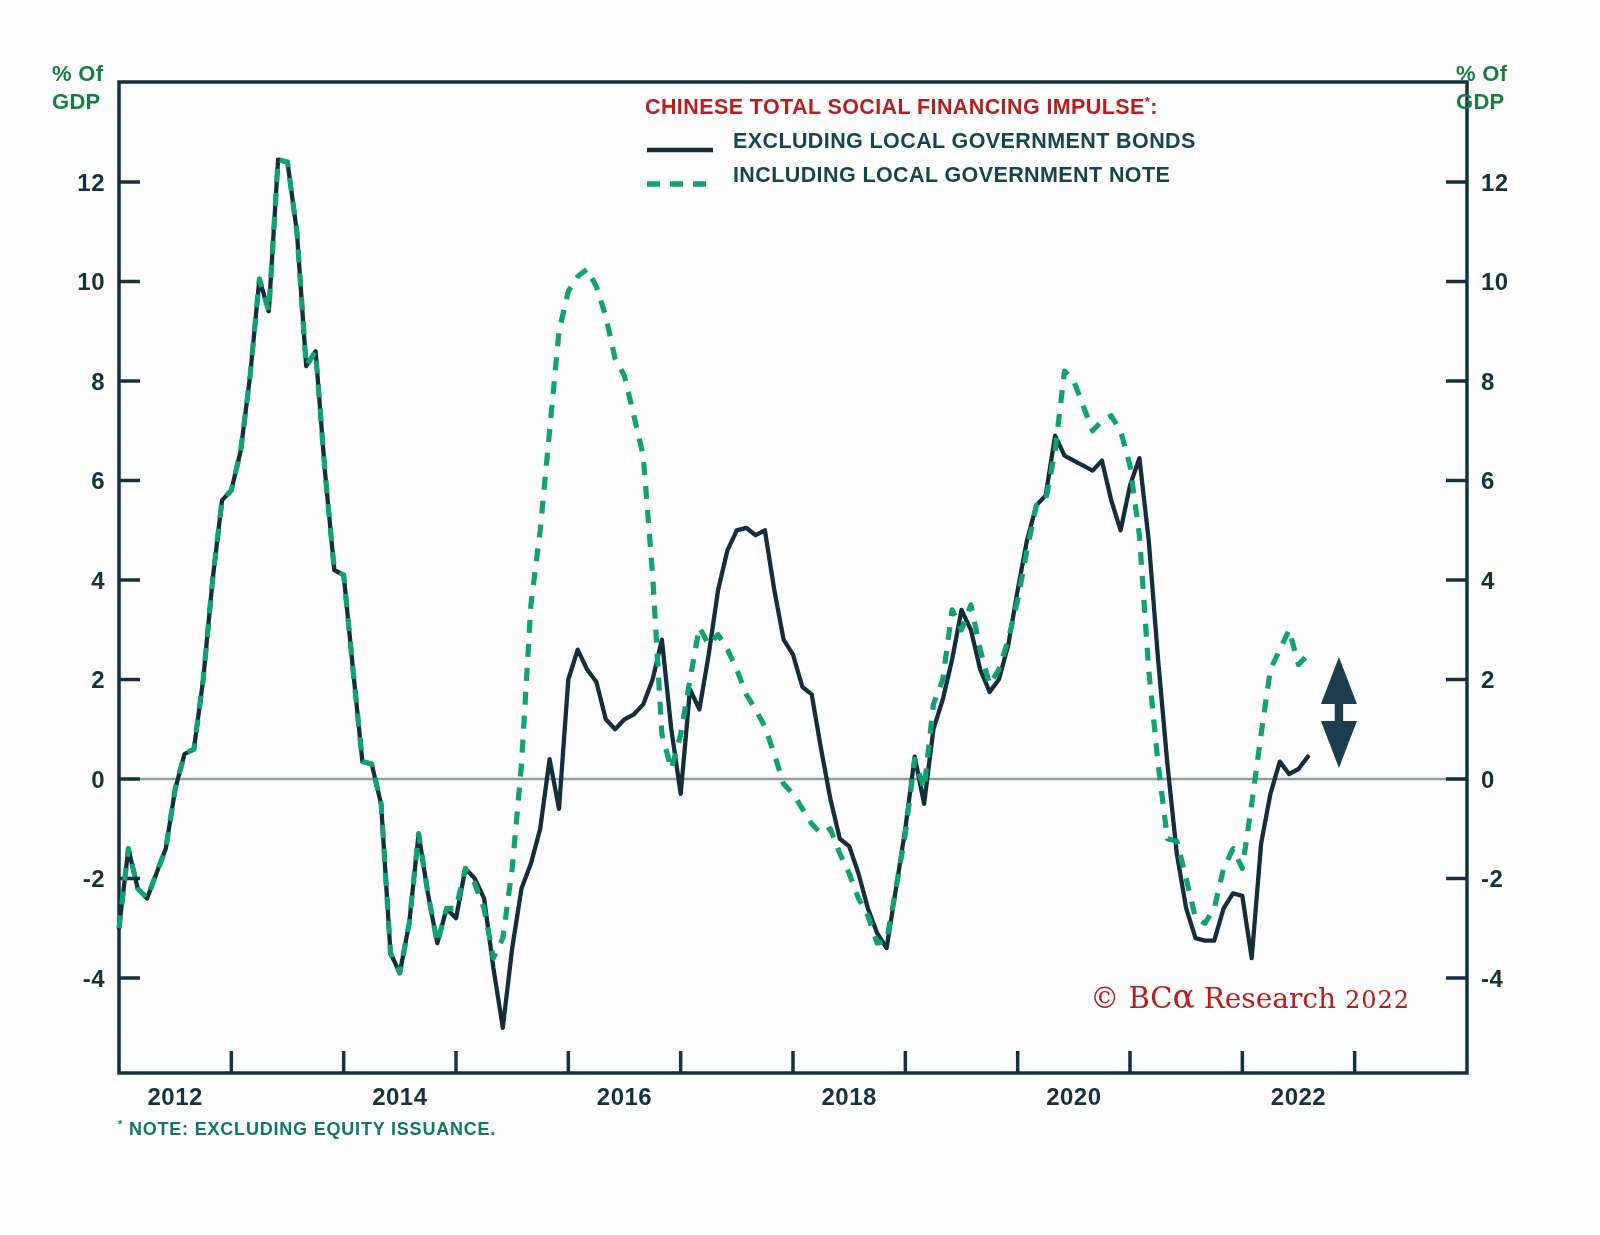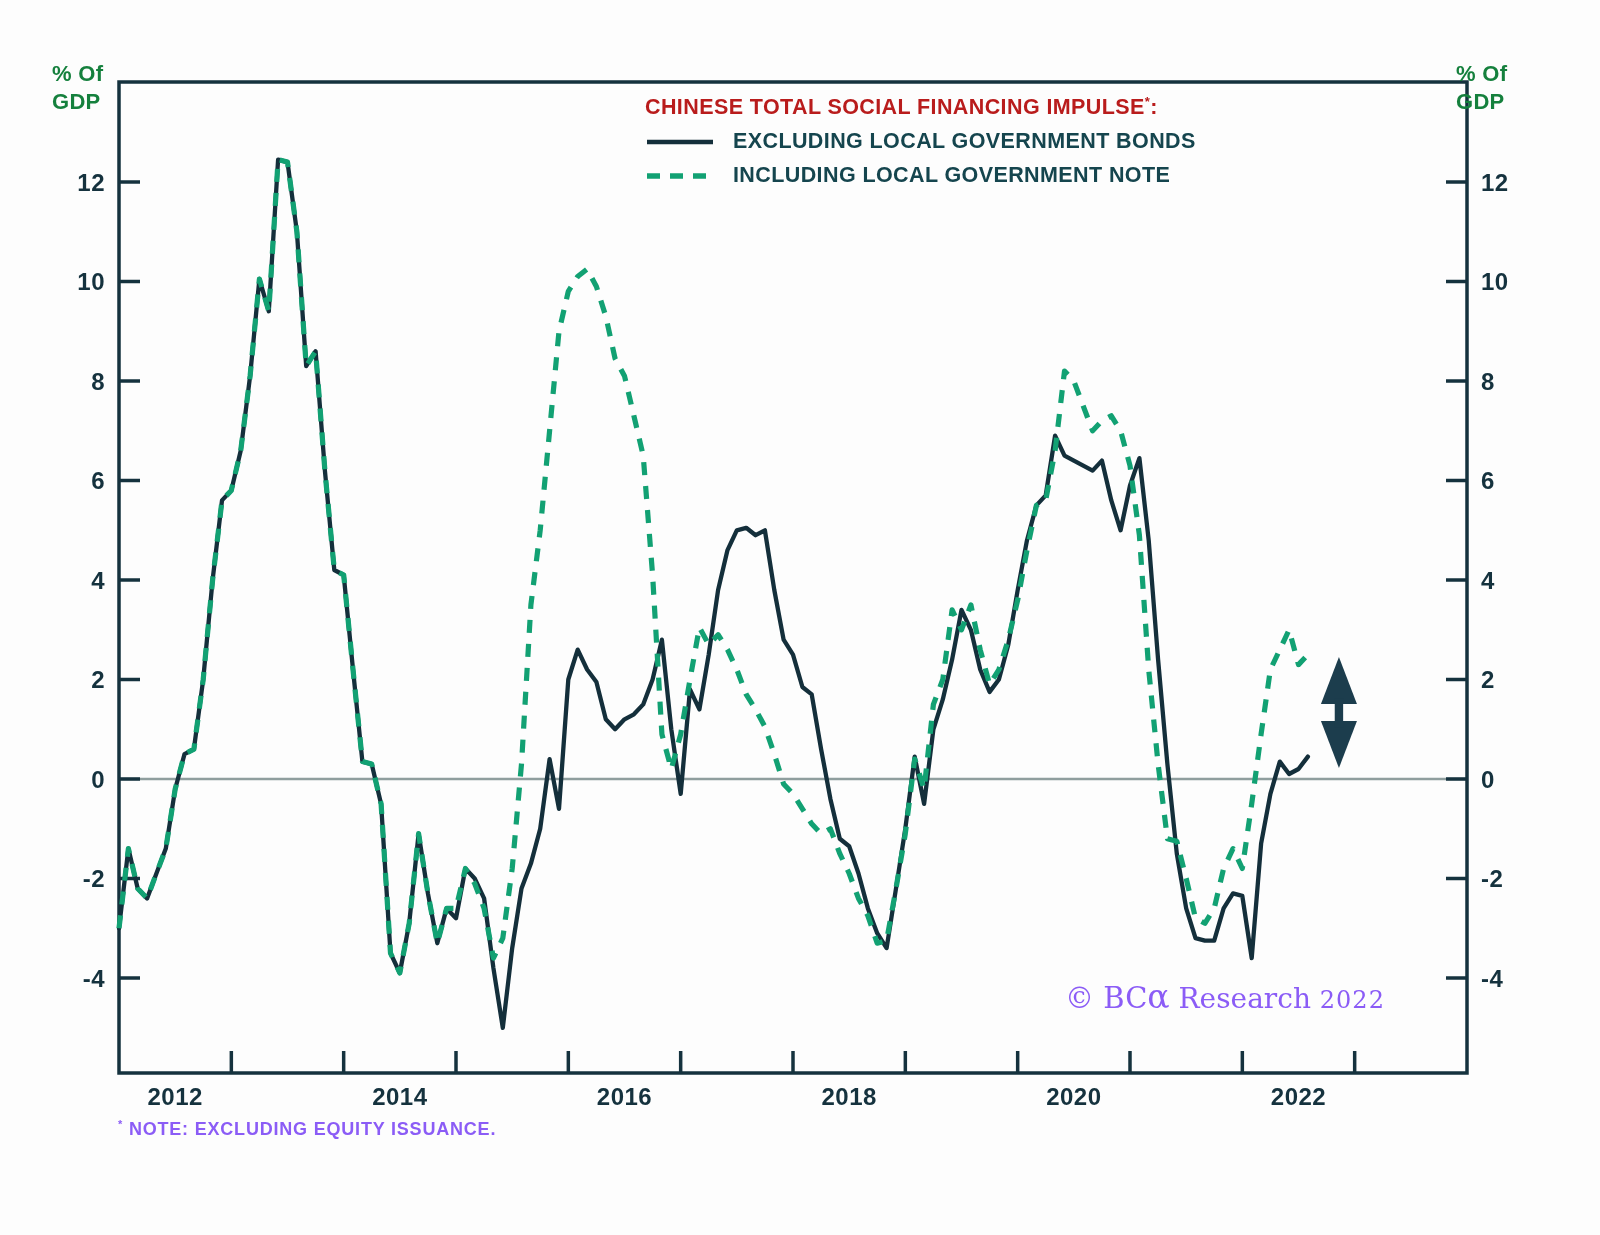--- a/index.html
+++ b/index.html
@@ -3,26 +3,26 @@
 <meta charset="utf-8">
 <style>
   html,body{margin:0;padding:0;background:#ffffff;}
   #stage{position:relative;width:1600px;height:1235px;background:#fdfdfd;overflow:hidden;
          font-family:"Liberation Sans", sans-serif;}
   #plot-svg{position:absolute;left:0;top:0;}
   .axis-unit{position:absolute;color:#15803d;font-size:22px;font-weight:bold;line-height:28px;letter-spacing:.3px;}
   #legend{position:absolute;left:645px;top:94px;color:#15454e;}
   .legend-title{font-size:21.5px;font-weight:bold;letter-spacing:.4px;color:#b91c1c;white-space:nowrap;}
   .legend-title sup{font-size:13px;}
-  .legend-row{display:flex;align-items:center;margin-top:9px;}
+  .legend-row{display:flex;align-items:flex-end;margin-top:9px;}
   .legend-sample{width:66px;height:8px;margin-left:2px;flex:0 0 66px;}
   .legend-label{font-size:21.5px;font-weight:bold;letter-spacing:.4px;margin-left:20px;white-space:nowrap;}
-  #footnote{position:absolute;left:118px;top:1118px;color:#8b5cf6;font-size:18px;font-weight:bold;letter-spacing:.8px;}
+  #footnote{position:absolute;left:118px;top:1118px;color:#0f766e;font-size:18px;font-weight:bold;letter-spacing:.8px;}
   #footnote sup{font-size:11px;}
-  #copyright{position:absolute;left:1040px;top:980px;width:370px;text-align:center;color:#8b5cf6;
+  #copyright{position:absolute;left:1040px;top:980px;width:370px;text-align:right;color:#b91c1c;
              font-family:"DejaVu Serif", serif;white-space:nowrap;}
   .cp-main{font-size:29px;}
   .cp-alpha{font-size:33px;line-height:1;}
   .cp-research{font-size:28px;}
   .cp-year{font-size:24px;letter-spacing:1px;}
   svg text{font-family:"Liberation Sans", sans-serif;}
   .tick-label{font-size:24px;font-weight:bold;fill:#15323e;letter-spacing:.5px;}
 </style>
 </head>
 <body>

